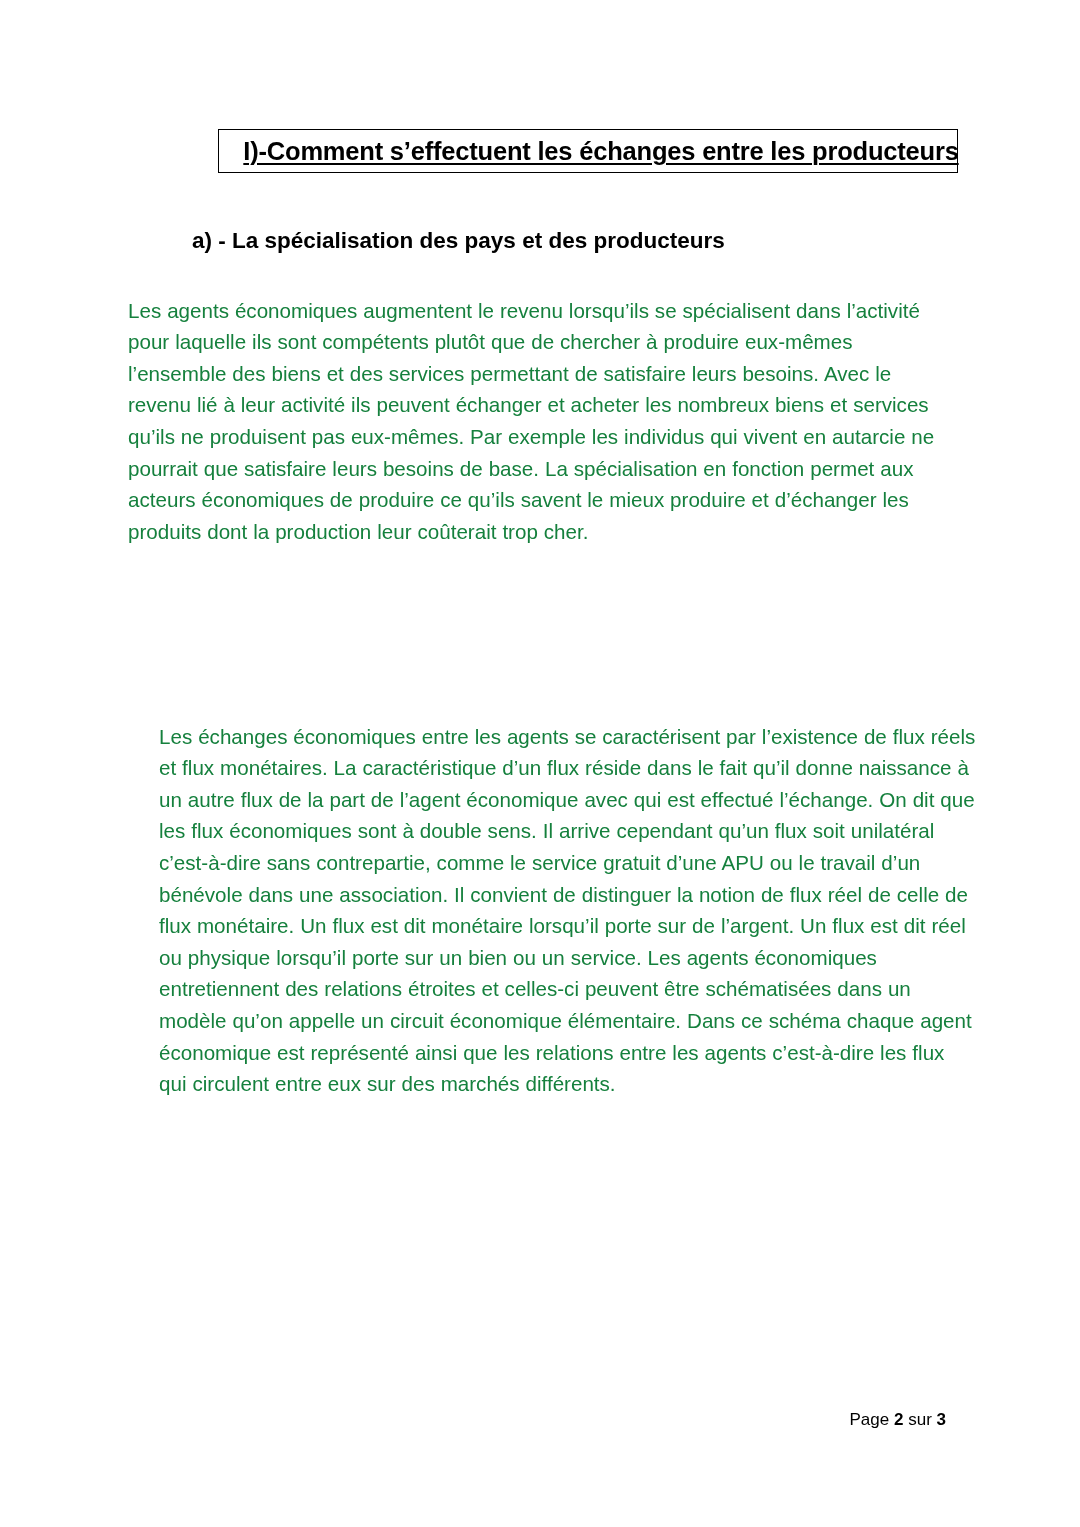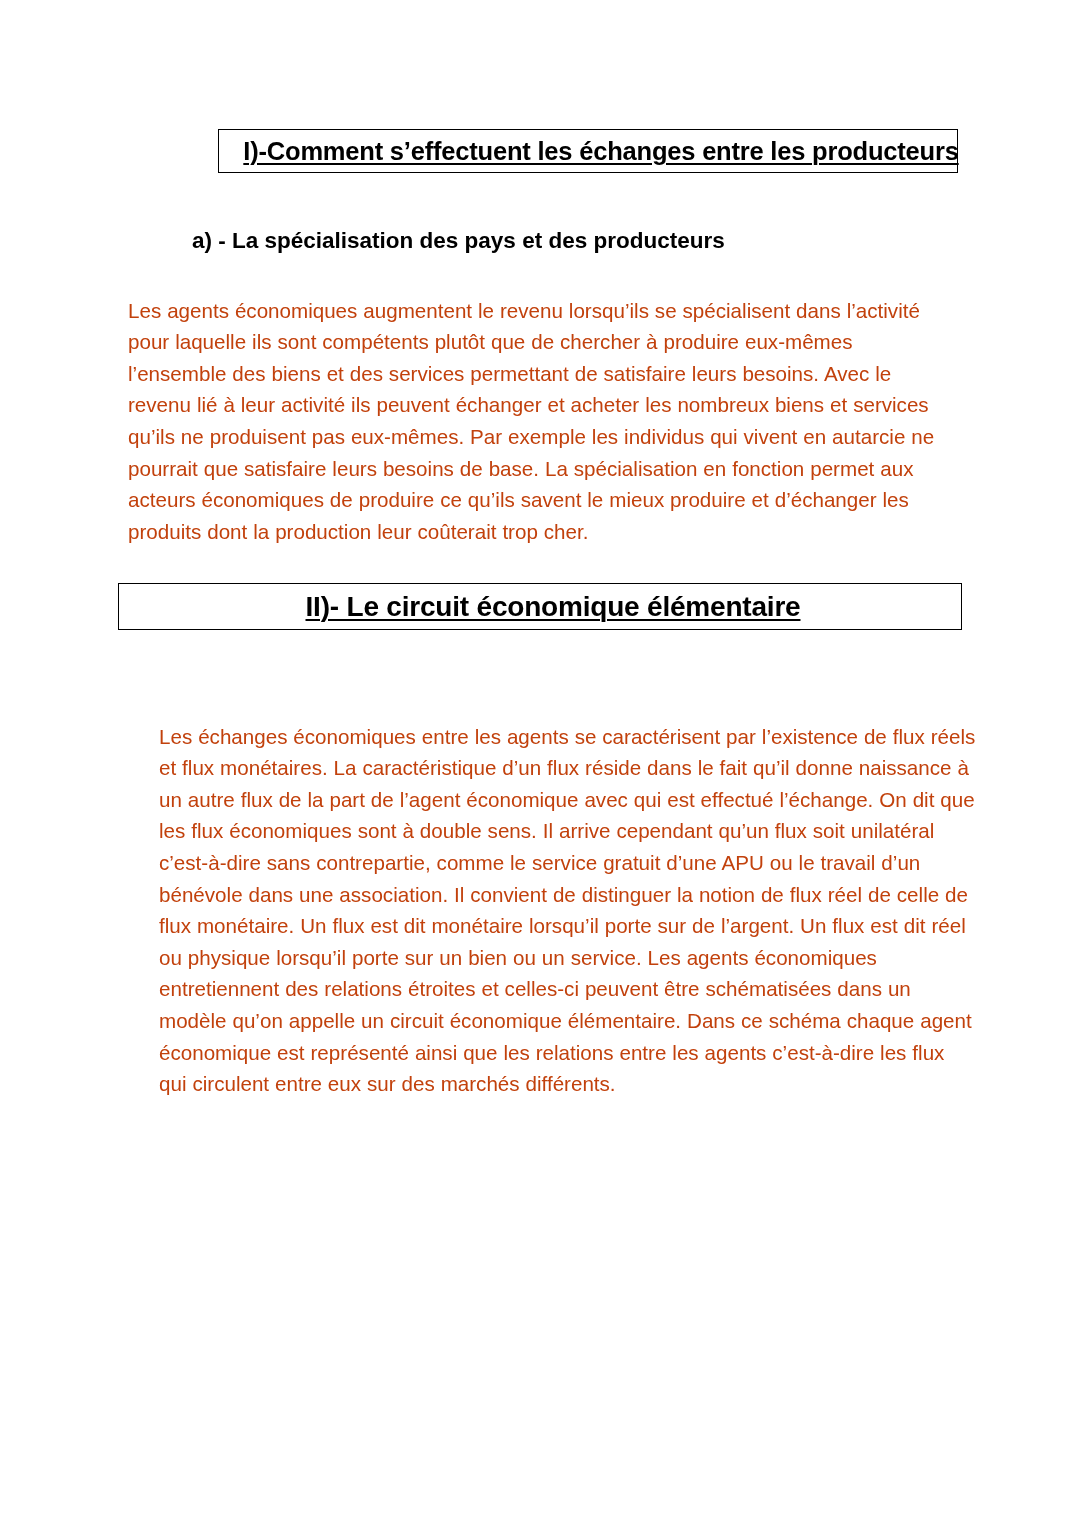--- a/index.html
+++ b/index.html
@@ -83,21 +83,21 @@
   }
 
   
   .body-text {
     position: absolute;
     left: 128px;
     width: 818px;
     font-size: 20.6px;
     line-height: 31.6px;
     text-align: left;
-    color: #c2410c;
+    color: #15803d;
     word-spacing: 0.2px;
   }
 
   #paragraph-1 { top: 274px; }
   #paragraph-2 { top: 700px; margin-left: 31px; }
 
   
   .page-footer {
     position: absolute;
     left: 0;
@@ -118,20 +118,23 @@
 <div class="page">
 
   <div class="heading-box" id="heading-box-1">
     <span class="heading-text">I)-Comment s’effectuent les échanges entre les producteurs</span>
   </div>
 
   <div class="subheading">a) - La spécialisation des pays et des producteurs</div>
 
   <p class="body-text" id="paragraph-1">Les agents économiques augmentent le revenu lorsqu’ils se spécialisent dans l’activité pour laquelle ils sont compétents plutôt que de chercher à produire eux-mêmes l’ensemble des biens et des services permettant de satisfaire leurs besoins. Avec le revenu lié à leur activité ils peuvent échanger et acheter les nombreux biens et services qu’ils ne produisent pas eux-mêmes. Par exemple les individus qui vivent en autarcie ne pourrait que satisfaire leurs besoins de base. La spécialisation en fonction permet aux acteurs économiques de produire ce qu’ils savent le mieux produire et d’échanger les produits dont la production leur coûterait trop cher.</p>
 
-  <div class="heading-box" id="heading-box-2">
-    <span class="heading-text">II)- Le circuit économique élémentaire</span>
-  </div>
 
   <p class="body-text" id="paragraph-2">Les échanges économiques entre les agents se caractérisent par l’existence de flux réels et flux monétaires. La caractéristique d’un flux réside dans le fait qu’il donne naissance à un autre flux de la part de l’agent économique avec qui est effectué l’échange. On dit que les flux économiques sont à double sens. Il arrive cependant qu’un flux soit unilatéral c’est-à-dire sans contrepartie, comme le service gratuit d’une APU ou le travail d’un bénévole dans une association. Il convient de distinguer la notion de flux réel de celle de flux monétaire. Un flux est dit monétaire lorsqu’il porte sur de l’argent. Un flux est dit réel ou physique lorsqu’il porte sur un bien ou un service. Les agents économiques entretiennent des relations étroites et celles-ci peuvent être schématisées dans un modèle qu’on appelle un circuit économique élémentaire. Dans ce schéma chaque agent économique est représenté ainsi que les relations entre les agents c’est-à-dire les flux qui circulent entre eux sur des marchés différents.</p>
 
+  <div class="page-footer">
+    <span>Page</span>
+    <span class="num">2</span>
+    <span>sur</span>
+    <span class="num">3</span>
+  </div>
 
 </div>
 
 </body></html>

